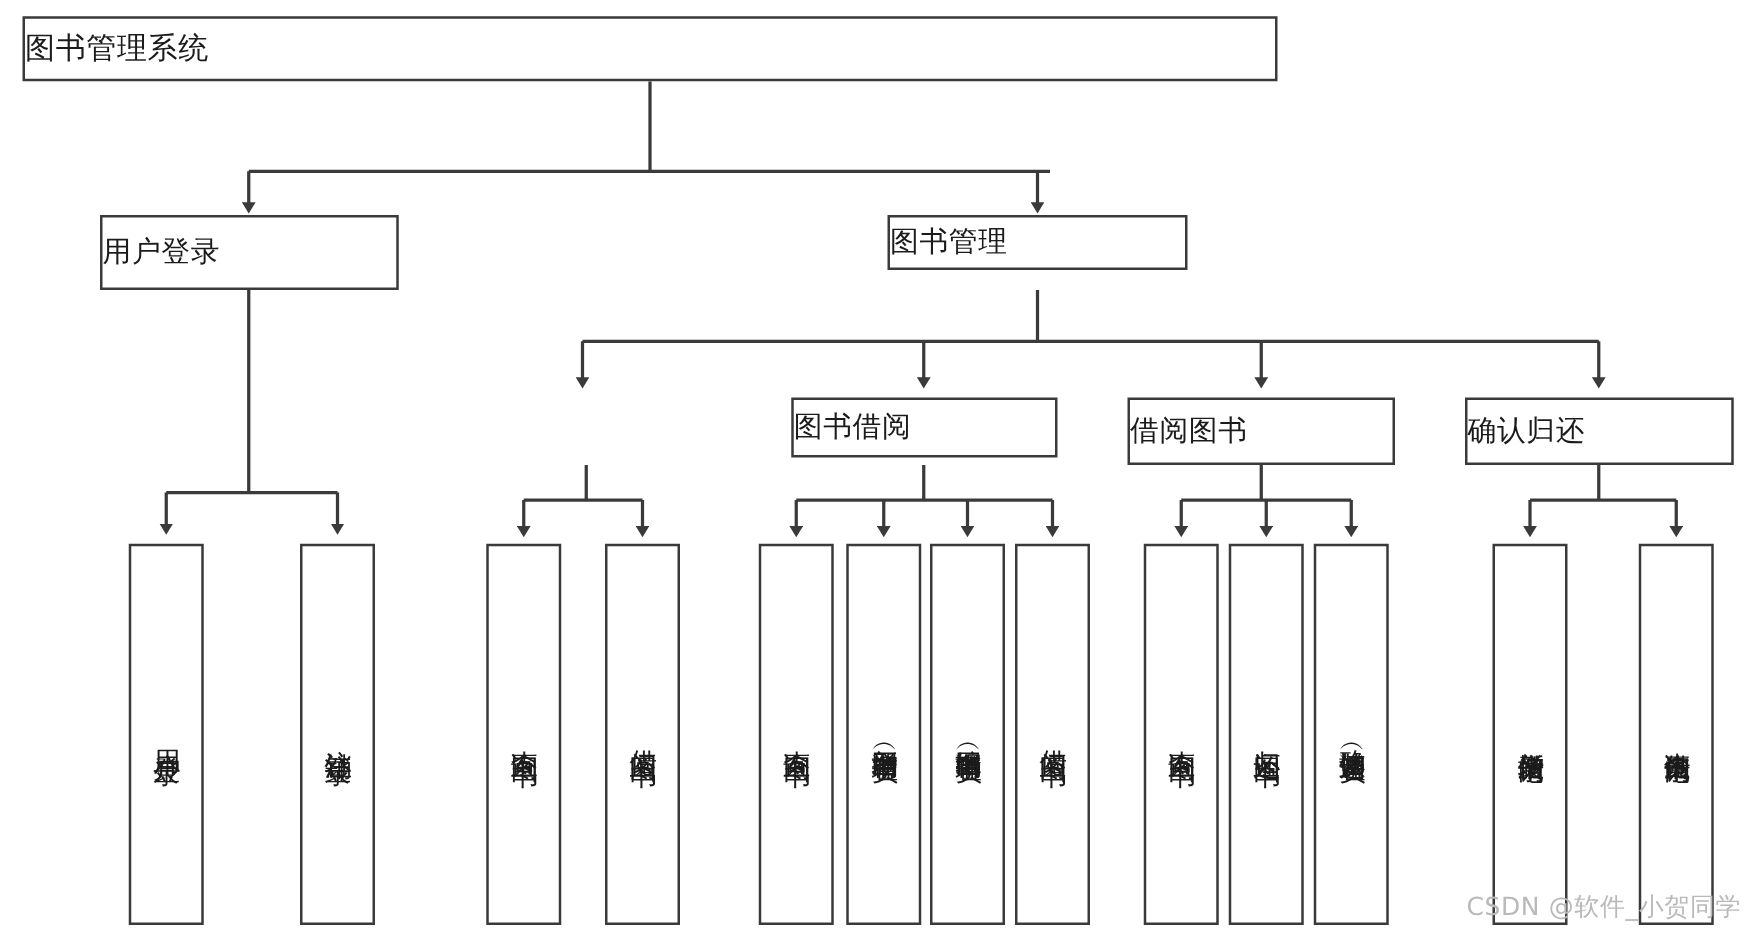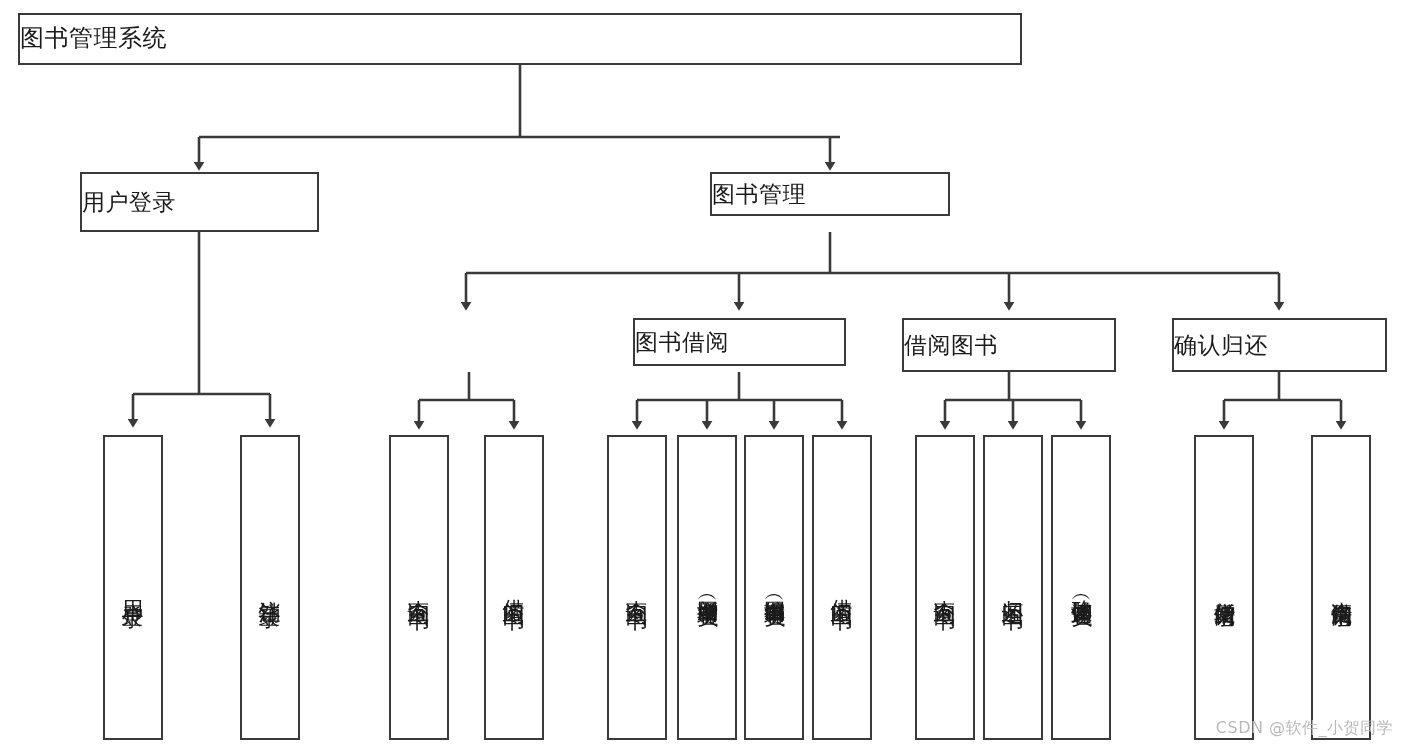--- a/index.html
+++ b/index.html
@@ -63,21 +63,21 @@
     text-align: center;
   }
   .node.vert.narrow .label {
     font-size: 21px;
     letter-spacing: 1px;
   }
   .watermark {
     position: absolute;
     right: 12px;
     bottom: 8px;
-    font-size: 16px;
+    font-size: 20px;
     color: #b9b9b9;
     letter-spacing: 0.5px;
     z-index: 5;
     white-space: nowrap;
     font-family: "DejaVu Sans", "Liberation Sans", sans-serif;
   }
 </style>
 </head>
 <body>
 

